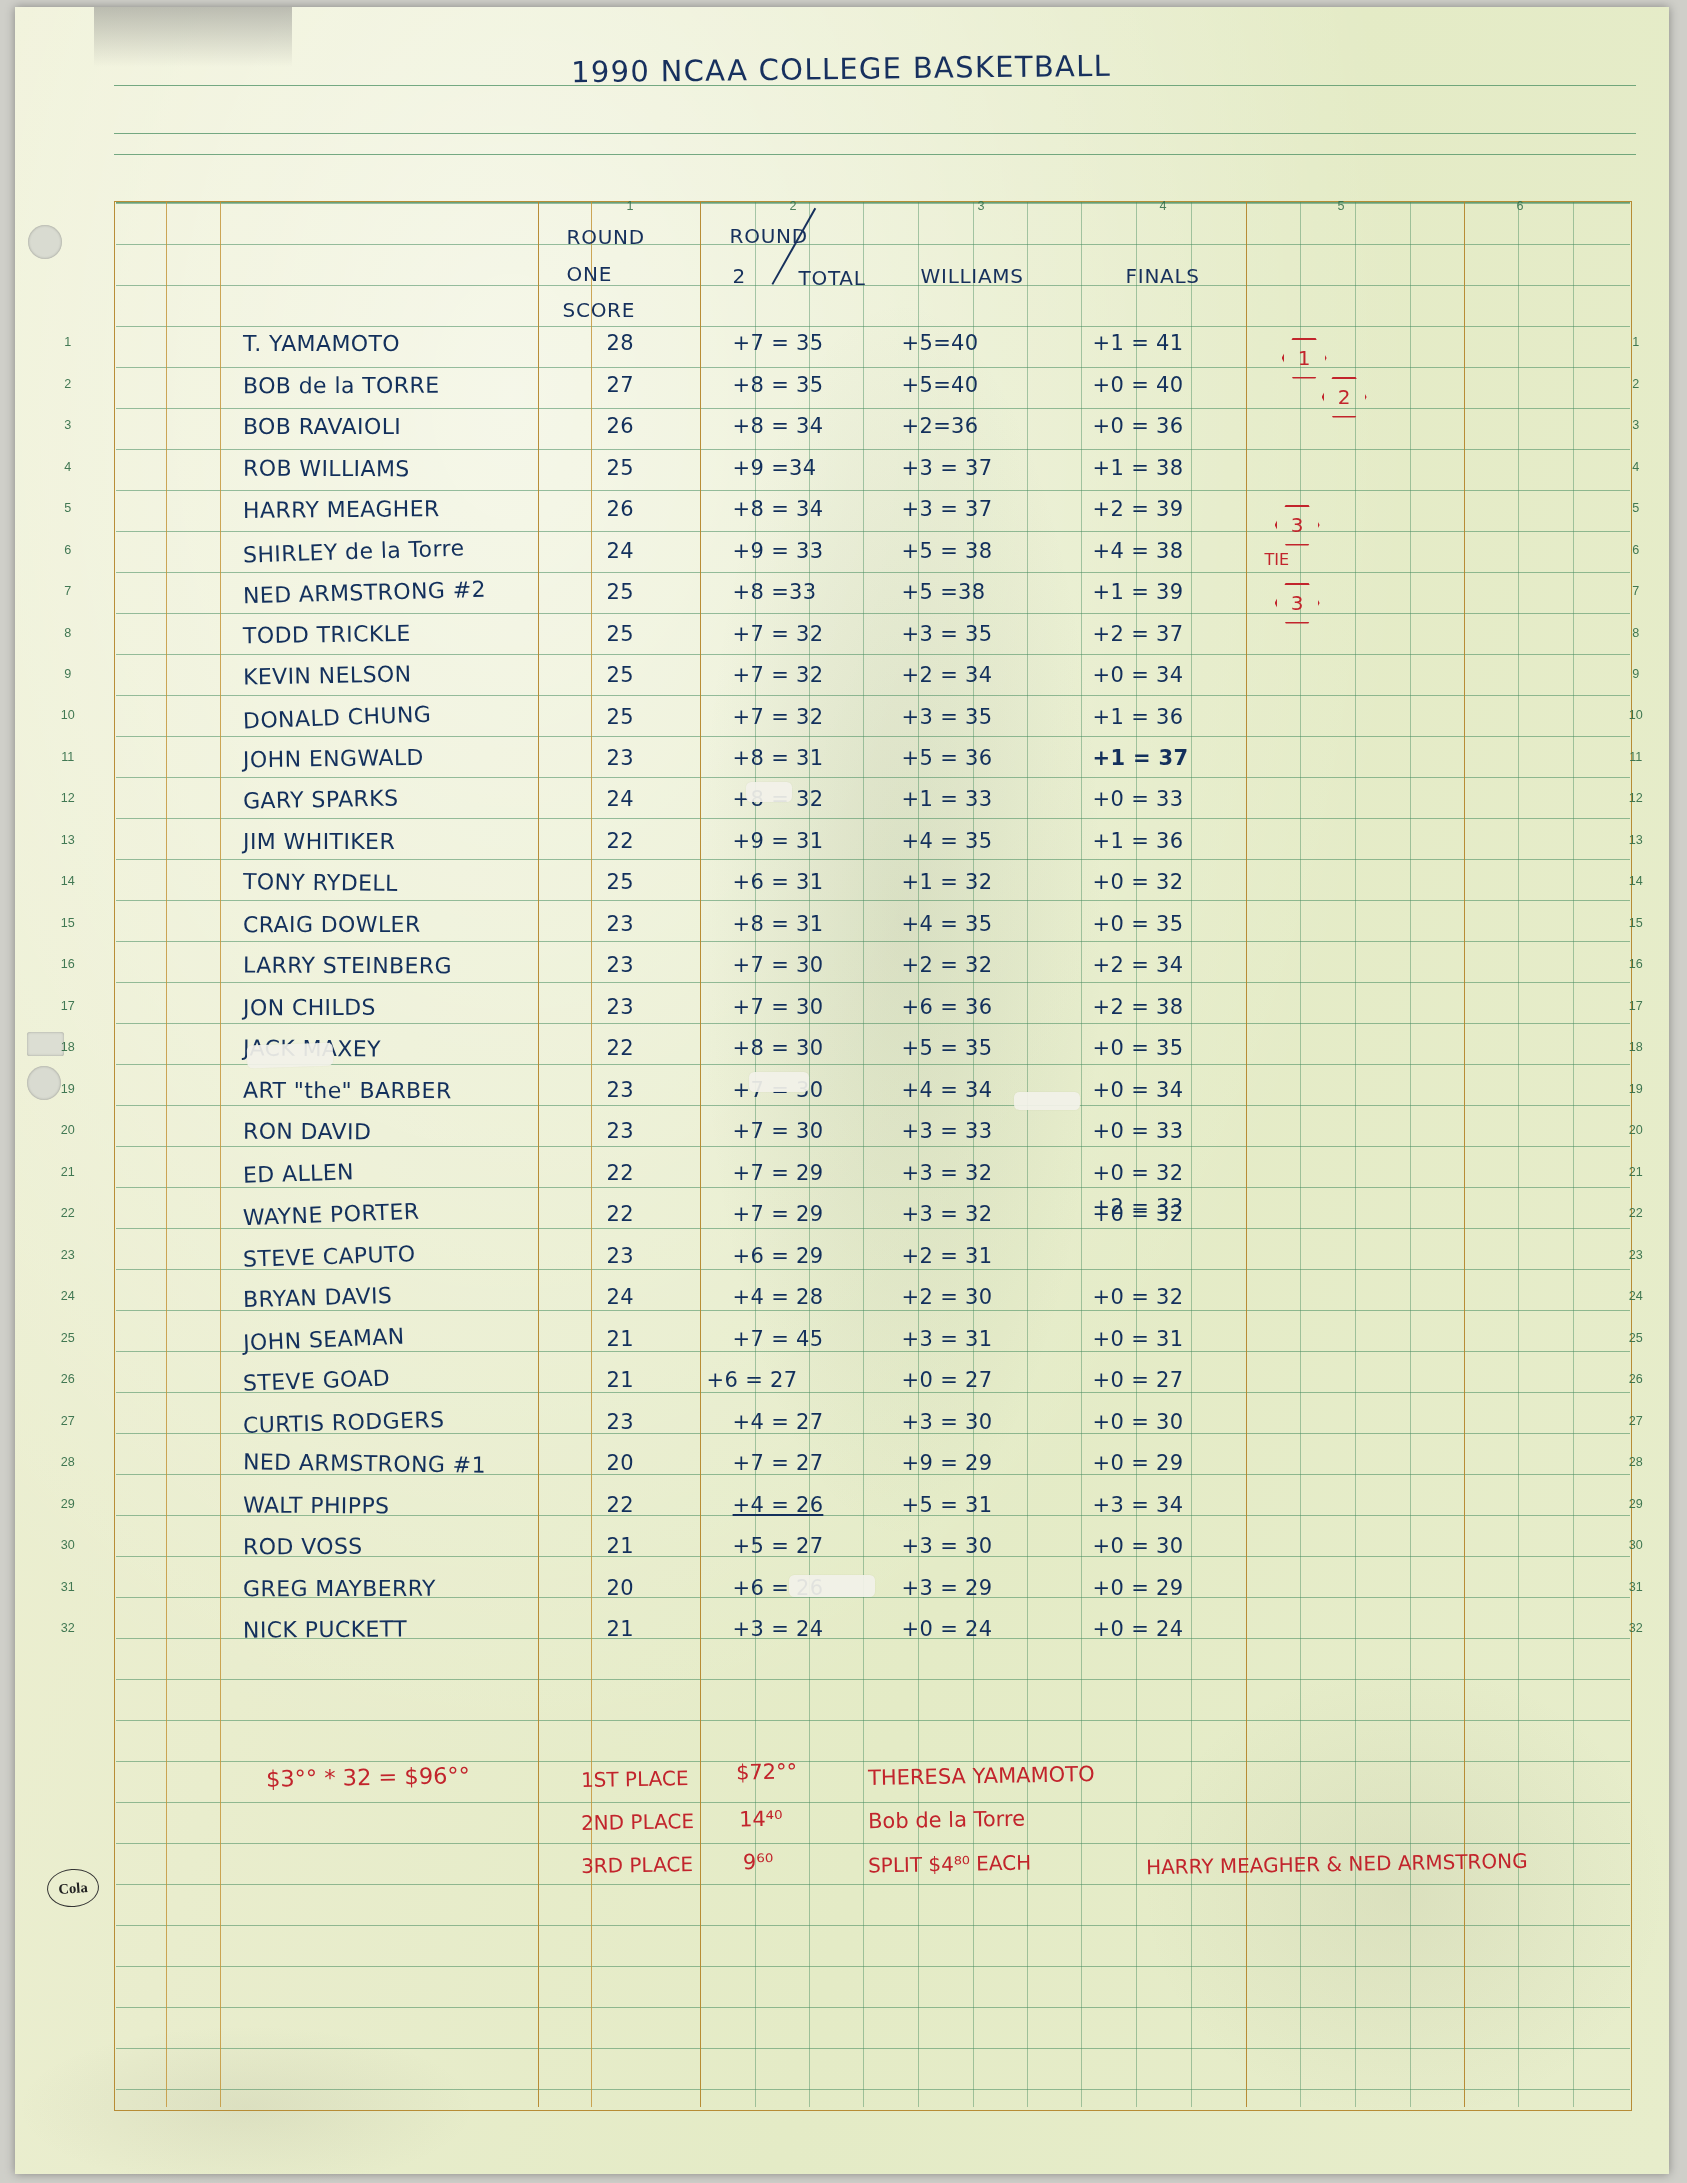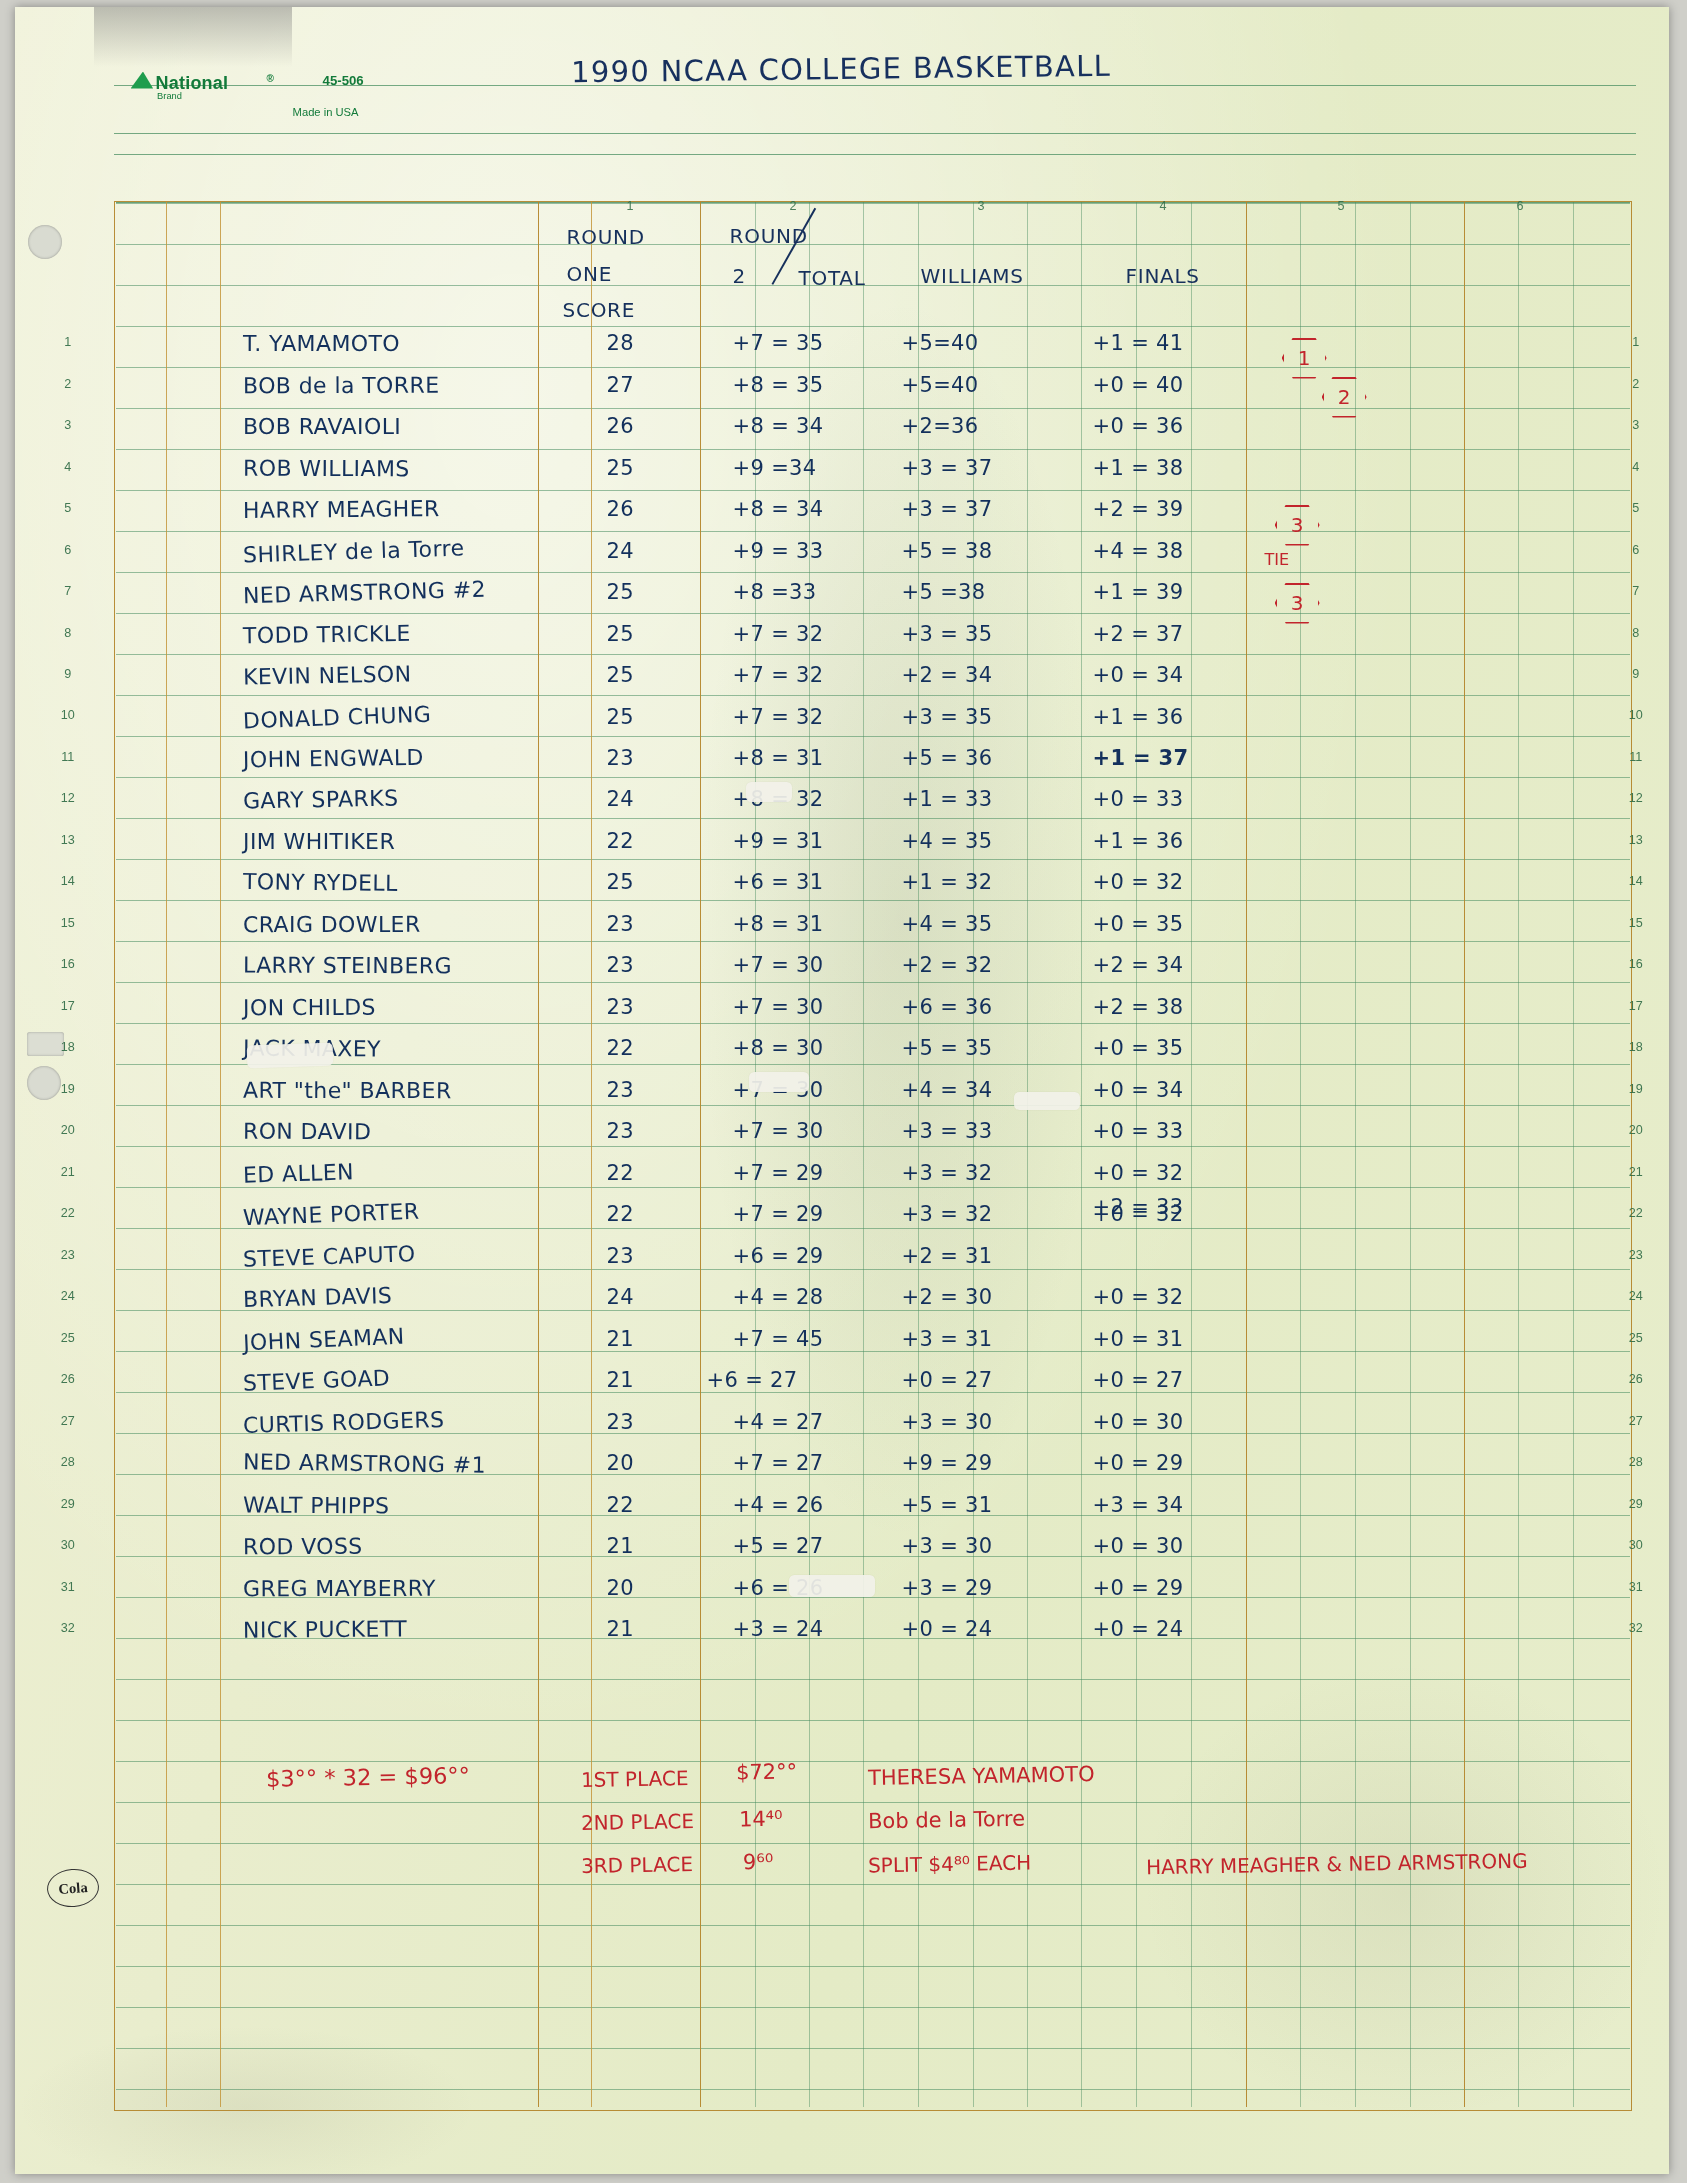--- a/index.html
+++ b/index.html
@@ -93,28 +93,20 @@
 
   <div class="blotch b1"></div>
   <div class="blotch b2"></div>
   <div class="blotch b3"></div>
   <div class="blotch b4"></div>
 
   <div class="hline" style="top:78px"></div>
   <div class="hline" style="top:126px"></div>
   <div class="hline" style="top:147px"></div>
 
-  <div id="brand">
-    <span class="logo"></span>
-    <span class="nat">National</span>
-    <span class="reg">®</span>
-    <span class="sub">Brand</span>
-    <span class="num">45-506</span>
-    <span class="made">Made in USA</span>
-  </div>
 
   <div class="title">1990 NCAA COLLEGE BASKETBALL</div>
 
   <div id="grid"></div>
   <div id="frame"></div>
 
   <div class="v" style="left:151px"></div>
   <div class="v" style="left:205px"></div>
   <div class="v vbold" style="left:523px"></div>
   <div class="v" style="left:576px"></div>
@@ -353,21 +345,21 @@
       <div class="rownum" style="left: 1608px; top: 1407px;">27</div>
       <div class="hw name" style="left: 228px; top: 1444px;;transform:rotate(0.78deg)">NED ARMSTRONG #1</div>
       <div class="hw sc" style="left: 592px; top: 1444px;">20</div>
       <div class="hw sc" style="left: 718px; top: 1444px;">+7 = 27</div>
       <div class="hw sc" style="left: 887px; top: 1444px;">+9 = 29</div>
       <div class="hw sc" style="left: 1078px; top: 1444px;">+0 = 29</div>
       <div class="rownum" style="left: 40px; top: 1448px;">28</div>
       <div class="rownum" style="left: 1608px; top: 1448px;">28</div>
       <div class="hw name" style="left: 228px; top: 1486px;;transform:rotate(0.36deg)">WALT PHIPPS</div>
       <div class="hw sc" style="left: 592px; top: 1486px;">22</div>
-      <div class="hw sc" style="left: 718px; top: 1486px;">+4 = 26</div>
+      <div class="hw sc" style="left: 718px; top: 1486px; text-decoration: underline;">+4 = 26</div>
       <div class="hw sc" style="left: 887px; top: 1486px;">+5 = 31</div>
       <div class="hw sc" style="left: 1078px; top: 1486px;">+3 = 34</div>
       <div class="rownum" style="left: 40px; top: 1490px;">29</div>
       <div class="rownum" style="left: 1608px; top: 1490px;">29</div>
       <div class="hw name" style="left: 228px; top: 1527px;;transform:rotate(-0.34deg)">ROD VOSS</div>
       <div class="hw sc" style="left: 592px; top: 1527px;">21</div>
       <div class="hw sc" style="left: 718px; top: 1527px;">+5 = 27</div>
       <div class="hw sc" style="left: 887px; top: 1527px;">+3 = 30</div>
       <div class="hw sc" style="left: 1078px; top: 1527px;">+0 = 30</div>
       <div class="rownum" style="left: 40px; top: 1531px;">30</div>

